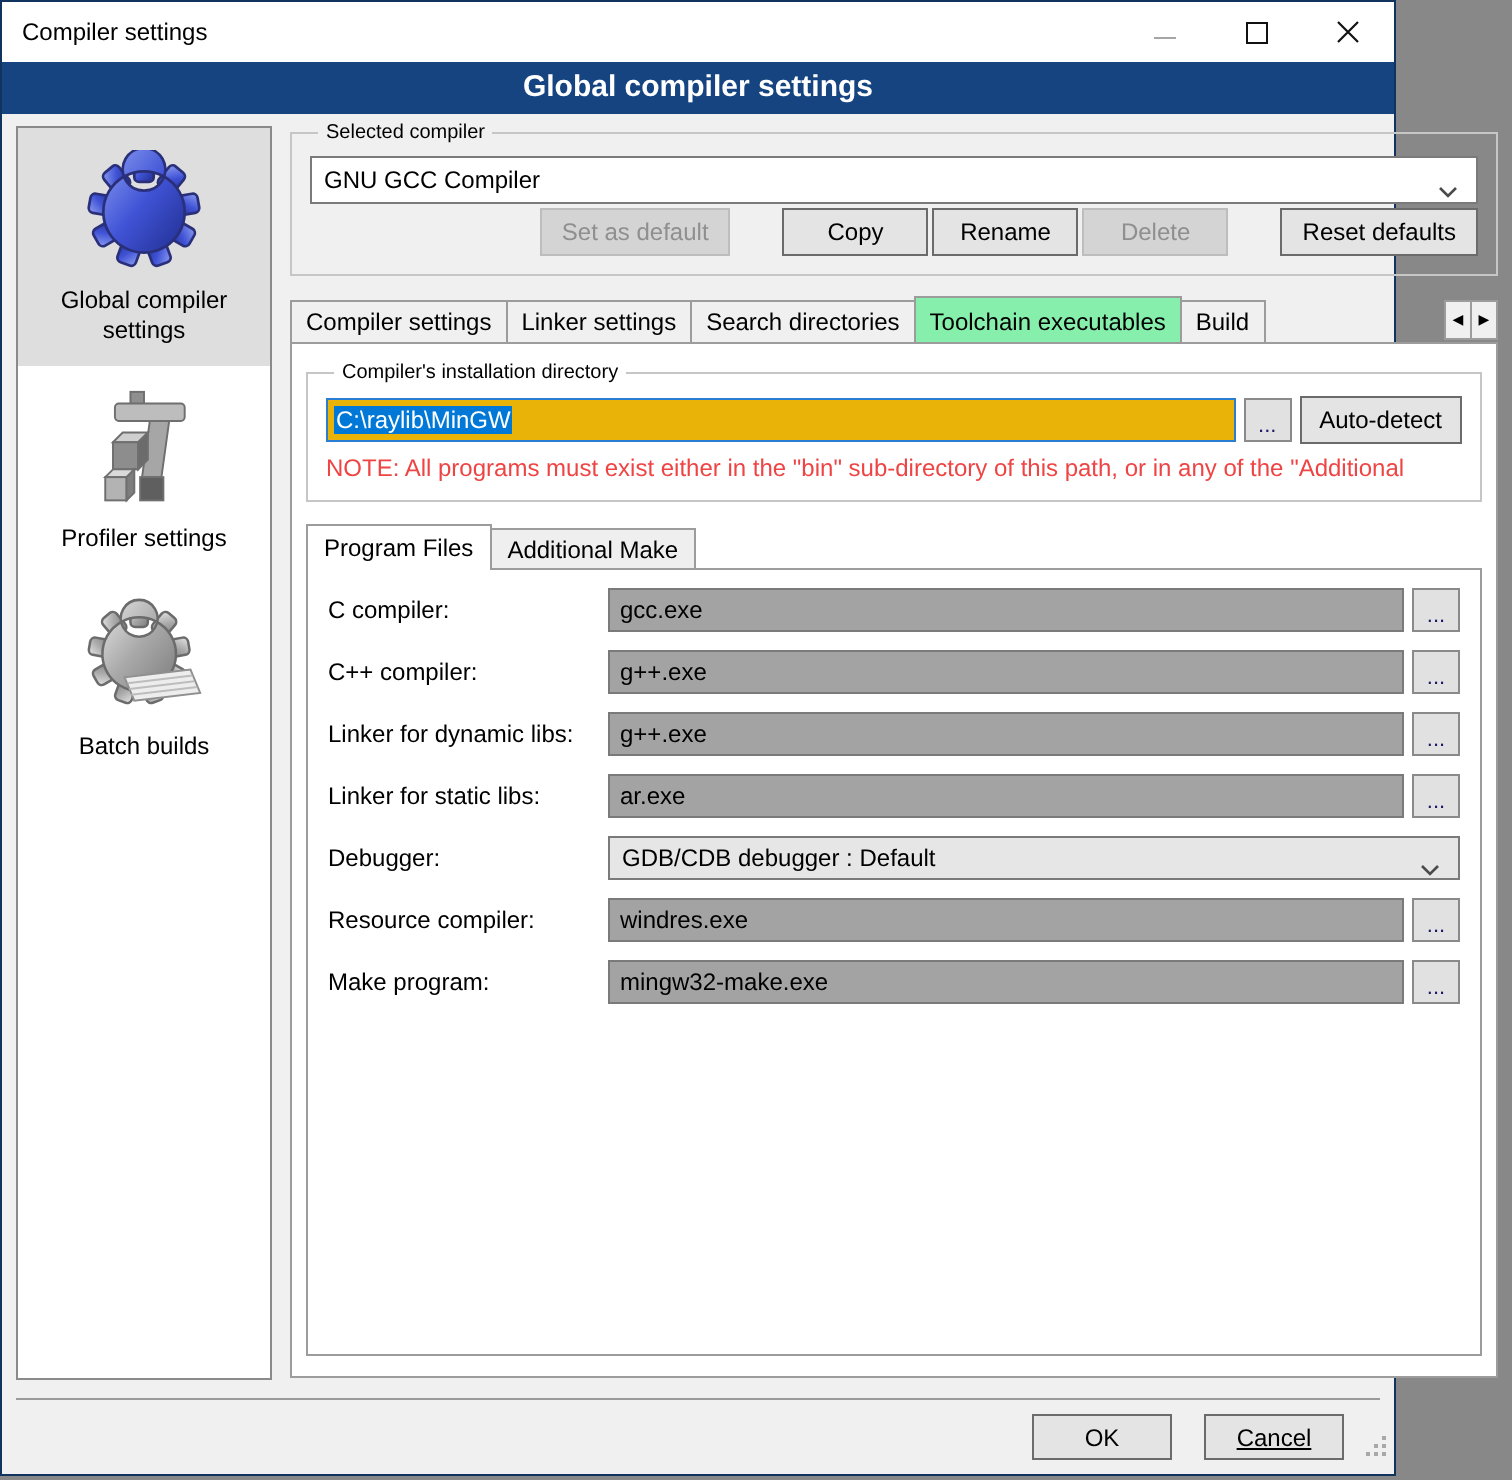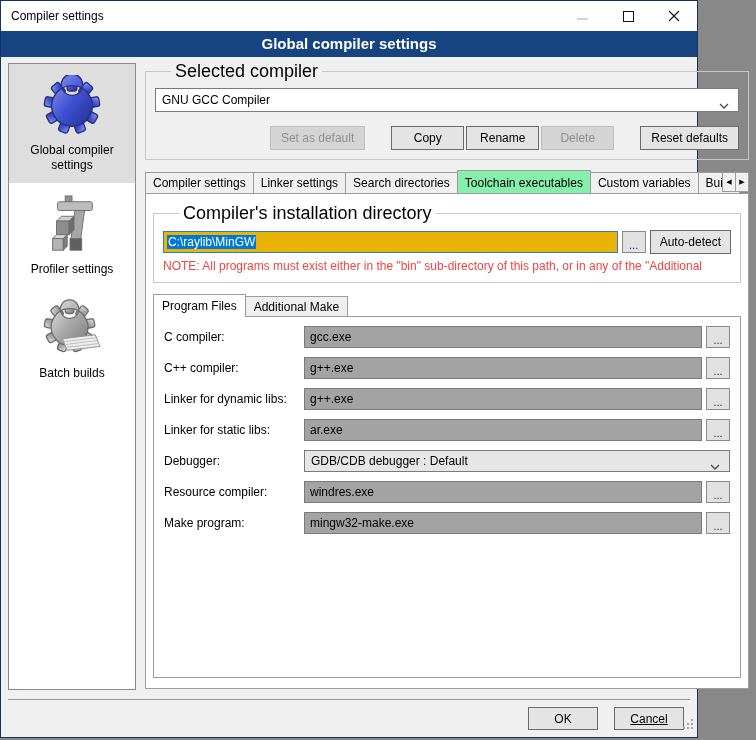--- a/index.html
+++ b/index.html
@@ -22,27 +22,27 @@
   .sidebar{position:absolute;left:7px;top:6px;width:128px;height:627px;background:#fff;border:1px solid #8a8a8a;overflow:hidden;}
   .side-item{width:100%;padding:10px 4px;text-align:center;cursor:default;}
   .side-item.selected{background:#dedede;}
   .side-item .icon{height:64px;display:flex;align-items:center;justify-content:center;}
   .side-label{font-size:12px;color:#000;line-height:15px;margin-top:5px;}
 
   
   .main{position:absolute;left:144px;top:4px;width:604px;height:628px;display:flex;flex-direction:column;}
 
   fieldset{border:1px solid #c6c6c6;margin:0;padding:6px 9px 9px 9px;}
-  legend{font-size:18px;padding:0 4px;margin-left:16px;}
+  legend{font-size:10px;padding:0 4px;margin-left:4px;}
 
   .combo{height:24px;border:1px solid #7a7a7a;background:#fff;display:flex;align-items:center;font-size:12px;padding:0 6px;position:relative;}
   .combo .chev{position:absolute;right:9px;top:9px;}
   .combo.gray{background:#e6e6e6;}
 
-  .btn-row{display:flex;margin-top:14px;justify-content:flex-end;align-items:center;}
+  .btn-row{display:flex;margin-top:2px;justify-content:flex-end;align-items:center;}
   .btn{height:24px;background:#e4e4e4;border:1px solid #6b6b6b;font-size:12px;color:#000;padding:0 10px;display:flex;align-items:center;justify-content:center;}
   .btn.disabled{background:#d4d4d4;border-color:#bdbdbd;color:#8f8f8f;}
   .btn-mid{width:73px;padding:0;margin-left:2px;}
   .gap-l{margin-left:26px;}
 
   
   .tabstrip{position:relative;display:flex;align-items:flex-end;margin-top:9px;height:24px;white-space:nowrap;overflow:hidden;padding-right:30px;z-index:2;}
   .tab{flex-shrink:0;height:21px;background:#f0f0f0;border:1px solid #9c9c9c;border-bottom:none;font-size:12px;padding:0 7px;display:flex;align-items:center;margin-right:-1px;}
   .tab.active{height:24px;background:#86efac;margin-bottom:-1px;position:relative;z-index:3;}
   .tab-scroll{position:absolute;right:0;bottom:1px;display:flex;z-index:4;}
@@ -65,21 +65,21 @@
   .subtab.active{height:23px;background:#fff;margin-bottom:-1px;z-index:3;position:relative;}
   .subpage{flex:1;background:#fff;border:1px solid #9c9c9c;padding:9px 10px;z-index:1;}
 
   .field-row{display:flex;align-items:center;margin-bottom:9px;height:22px;}
   .field-label{width:140px;font-size:12px;flex-shrink:0;}
   .field-input{flex:1;height:22px;border:1px solid #7a7a7a;background:#a3a3a3;font-size:12px;padding:0 5px;outline:none;}
   .field-combo{flex:1;height:22px;}
 
   
   .footer-line{position:absolute;left:7px;right:7px;bottom:37px;border-top:1px solid #9a9a9a;}
-  .footer-btns{position:absolute;right:13px;bottom:7px;display:flex;}
+  .footer-btns{position:absolute;right:25px;bottom:7px;display:flex;}
   .footer-btns .btn{width:70px;height:23px;}
   .footer-btns .btn + .btn{margin-left:16px;text-decoration:underline;}
   .resize-grip{position:absolute;right:3px;bottom:3px;}
 </style>
 </head>
 <body>
 
 <div class="window">
 
   <div class="titlebar">
@@ -206,21 +206,20 @@
           <button class="btn btn-mid disabled">Delete</button>
           <button class="btn gap-l">Reset defaults</button>
         </div>
       </fieldset>
 
       <div class="tabstrip">
         <div class="tab">Compiler settings</div>
         <div class="tab">Linker settings</div>
         <div class="tab">Search directories</div>
         <div class="tab active">Toolchain executables</div>
-        <div class="tab">Custom variables</div>
         <div class="tab">Build</div>
         <div class="tab-scroll">
           <div class="scroll-btn">
               <span>◀</span>
             </div>
           <div class="scroll-btn">
               <span>▶</span>
             </div>
         </div>
       </div>

